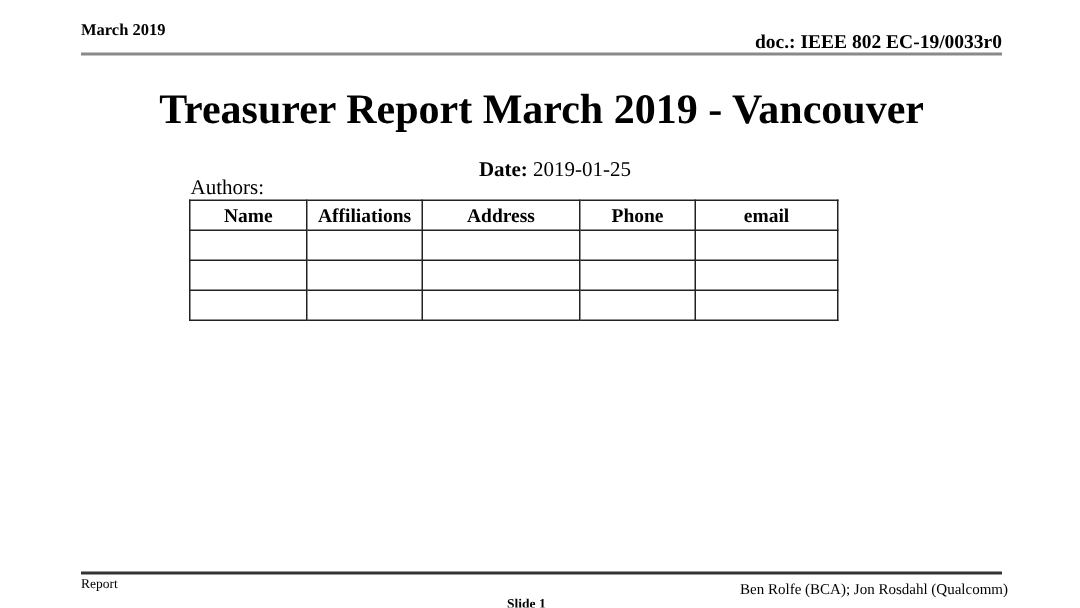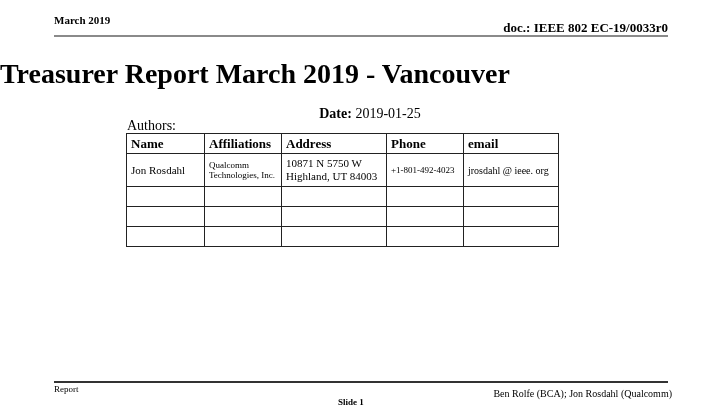--- a/index.html
+++ b/index.html
@@ -2,26 +2,26 @@
 <html><head>
   <meta charset="utf-8">
   <style>
     html, body { margin:0; padding:0; }
     body { width:720px; height:405px; background:#ffffff; position:relative; overflow:hidden;
            font-family:"Liberation Serif", "DejaVu Serif", serif; color:#000; }
     .abs { position:absolute; }
     .hdr-left { left:54px; top:14px; font-size:11px; font-weight:bold; }
     .hdr-right { right:52px; top:20px; font-size:13px; font-weight:bold; }
     .hdr-line { left:54px; top:35px; width:614px; height:2px; background:#8a8a8a; }
-    .title { left:0; width:616px; top:58px; text-align:left; font-size:28px; font-weight:bold; }
+    .title { left:0; width:616px; top:58px; text-align:right; font-size:28px; font-weight:bold; }
     .date { left:0; width:720px; top:106px; text-align:center; font-size:14px; padding-left:20px; box-sizing:border-box; }
     .date b { font-weight:bold;text-align:center; }
     .authors { left:127px; top:118px; font-size:14px; }
     table.authors-table { position:absolute; left:126px; top:133px; border-collapse:collapse; width:433px; }
-    table.authors-table td, table.authors-table th { border:1.5px solid #222; padding:1px 4px; vertical-align:middle; text-align:left; }
+    table.authors-table td, table.authors-table th { border:1.5px solid #222; padding:1px 4px; vertical-align:middle; text-align:center; }
     table.authors-table th { font-size:13px; font-weight:bold; height:17px; }
     table.authors-table td { font-size:11px; }
     td.small { font-size:9px !important; line-height:10px; }
     td.addr { font-size:11px; line-height:13px; }
     td.phone { font-size:9px !important; }
     td.email1 { font-size:10px !important; }
     td.email2 { font-size:9px !important; vertical-align:top !important; }
     td.phone2 { vertical-align:top !important; }
     tr.r1 td { height:30px; }
     tr.r2 td { height:30px; }
@@ -49,30 +49,20 @@
 
 <table class="authors-table">
   <tbody>
       <tr>
     <th style="width:69px">Name</th>
     <th style="width:68px">Affiliations</th>
     <th style="width:96px">Address</th>
     <th style="width:68px">Phone</th>
     <th>email</th>
   </tr>
-  <tr class="r1">
-    <td>Jon Rosdahl</td>
-    <td class="small">Qualcomm Technologies, Inc.</td>
-    <td class="addr">
-      <div>10871 N 5750 W</div>
-      <div>Highland, UT 84003</div>
-    </td>
-    <td class="phone">+1-801-492-4023</td>
-    <td class="email1">jrosdahl @ ieee. org</td>
-  </tr>
   <tr class="blank">
         <td></td>
         <td></td>
         <td></td>
         <td></td>
         <td></td>
       </tr>
   <tr class="blank">
         <td></td>
         <td></td>

